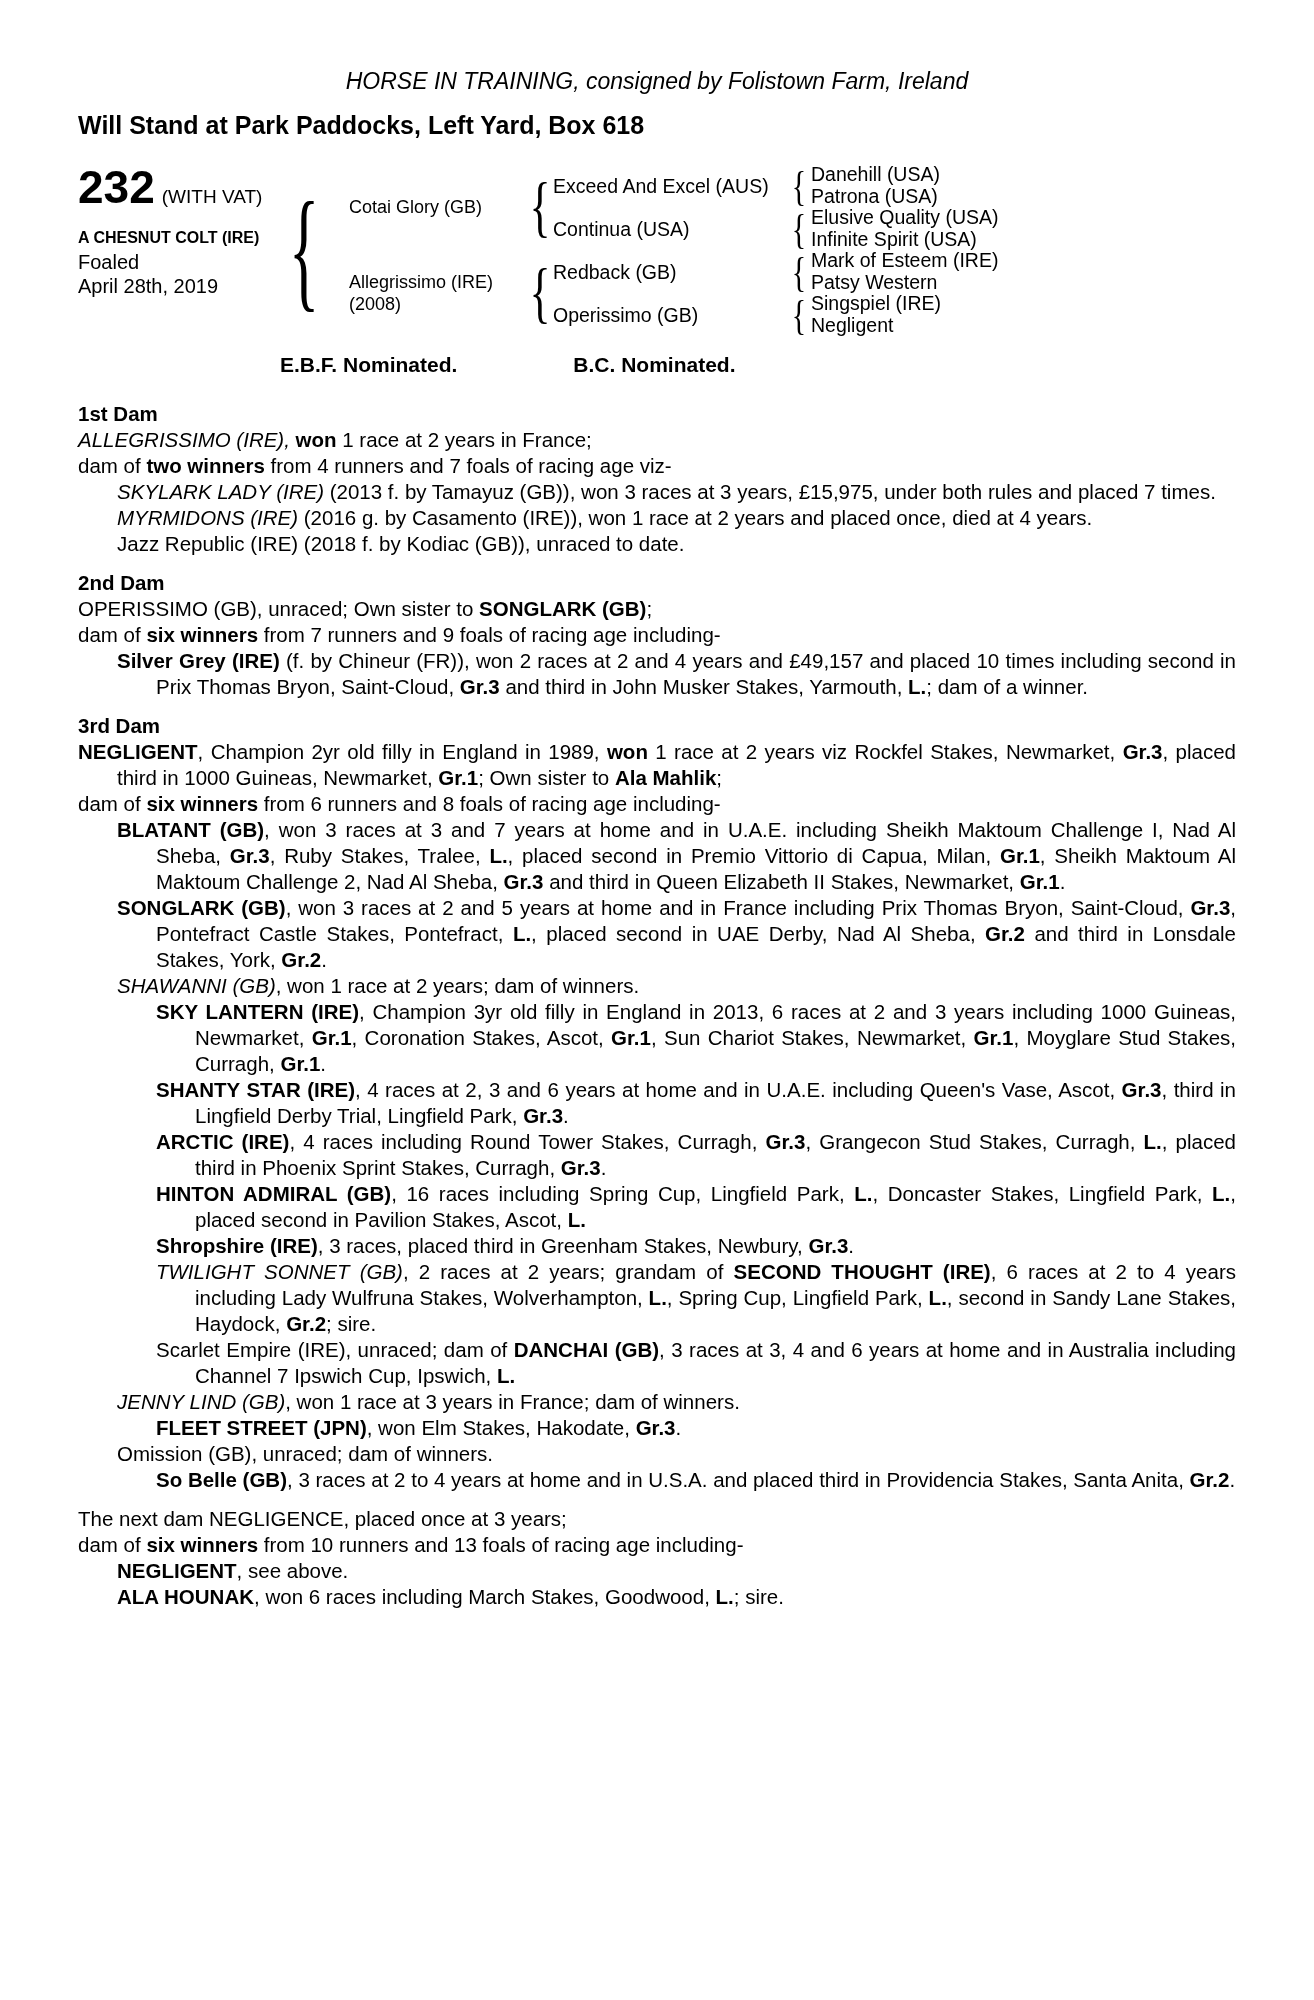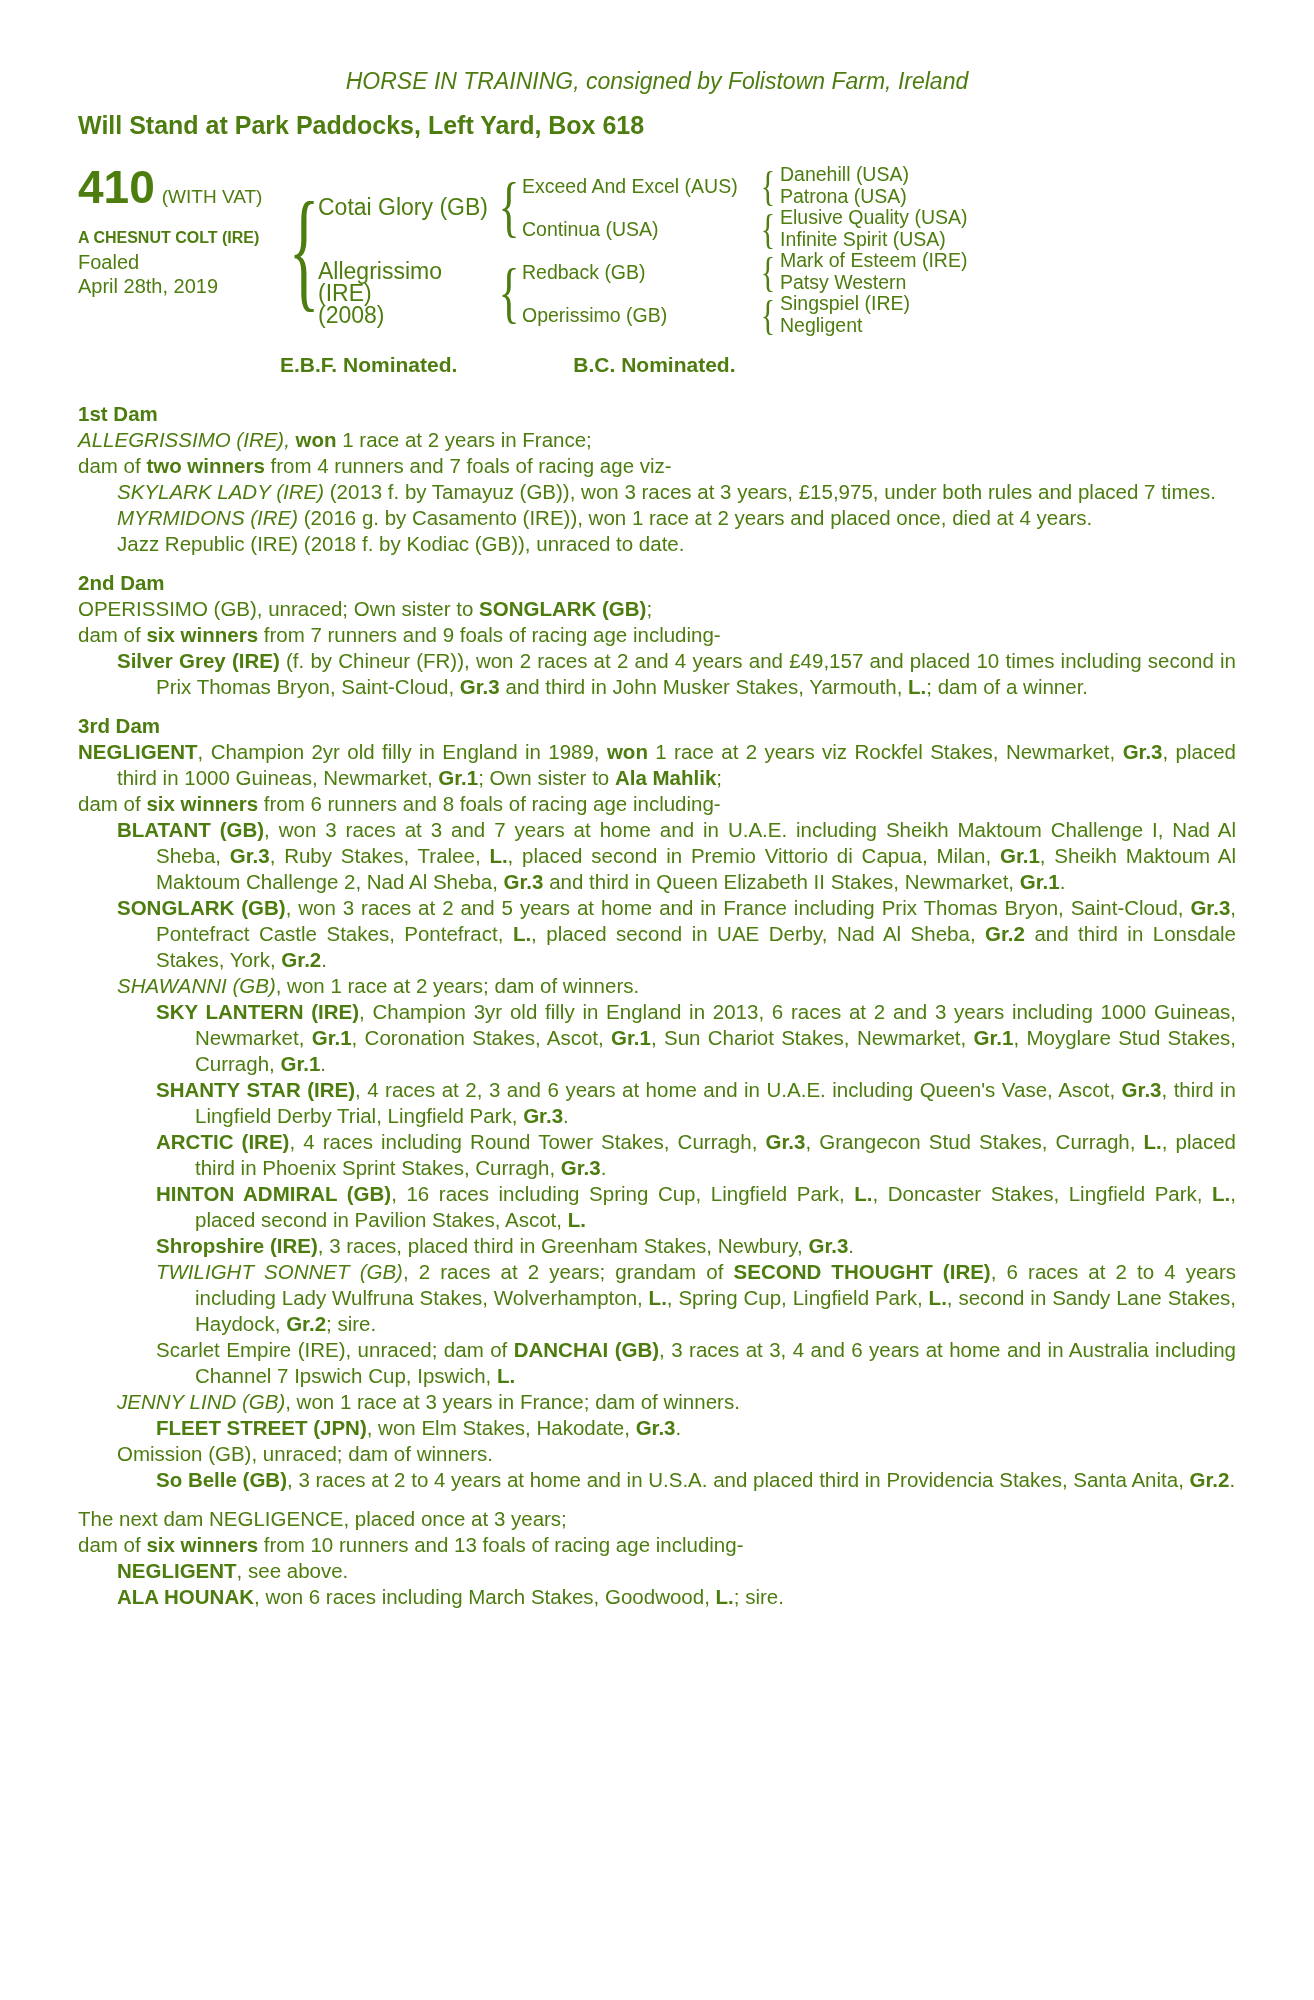--- a/index.html
+++ b/index.html
@@ -3,21 +3,21 @@
 <meta charset="utf-8">
 <style>
   * { box-sizing: border-box; margin: 0; padding: 0; }
   html, body { background: #ffffff; }
   .page {
     width: 1314px;
     min-height: 2000px;
     margin: 0 auto;
     padding: 68px 78px 40px 78px;
     background: #ffffff;
-    color: #4d7c0f;
+    color: #000000;
     font-family: "Liberation Sans", "DejaVu Sans", sans-serif;
     font-size: 20.5px;
     line-height: 26px;
   }
   .doc-title {
     text-align: center;
     font-style: italic;
     font-size: 23px;
     margin-bottom: 18px;
   }
@@ -43,21 +43,21 @@
     font-weight: normal;
     overflow: visible;
   }
   .brace span { display: block; transform-origin: center center; }
   .b1 { width: 28px; height: 172px; }
   .b1 span { font-size: 64px; transform: scaleY(2.1); }
   .b2 { width: 26px; height: 86px; }
   .b2 span { font-size: 44px; transform: scaleY(1.55); }
   .b3 { width: 24px; height: 43px; }
   .b3 span { font-size: 30px; transform: scaleY(1.4); }
-  .g1cell { width: 178px; flex: 0 0 178px; font-size: 23px; line-height: 22px; }
+  .g1cell { width: 178px; flex: 0 0 178px; font-size: 18px; line-height: 22px; margin-left: 31px; }
   .g2cell { width: 234px; flex: 0 0 234px; font-size: 19.5px; line-height: 22px; }
   .g3col { display: flex; flex-direction: column; justify-content: center; height: 43px; }
   .g3cell { font-size: 19.5px; line-height: 21.5px; white-space: nowrap; }
   
   .noms { display: flex; margin: 16px 0 0 202px; gap: 116px; font-weight: bold; font-size: 21px; }
   
   .dam-sections { margin-top: 10px; }
   .sec-gap { height: 13px; }
   .sec-heading { font-weight: bold; }
   .block { text-align: justify; }
@@ -72,21 +72,21 @@
 
 <div class="page">
 
   <div class="doc-title">HORSE IN TRAINING, consigned by Folistown Farm, Ireland</div>
 
   <div class="stand-line">Will Stand at Park Paddocks, Left Yard, Box 618</div>
 
   <div class="pedigree">
     <div class="ped-left">
       <div class="lot-row">
-        <span class="lot-num">410</span>
+        <span class="lot-num">232</span>
         <span class="lot-vat">(WITH VAT)</span>
       </div>
       <div class="colt-desc">A CHESNUT COLT (IRE)</div>
       <div class="foaled">Foaled</div>
       <div class="foaled-date">April 28th, 2019</div>
     </div>
 
     <div class="ped-tree">
       <div class="brace b1">
           <span>{</span>

